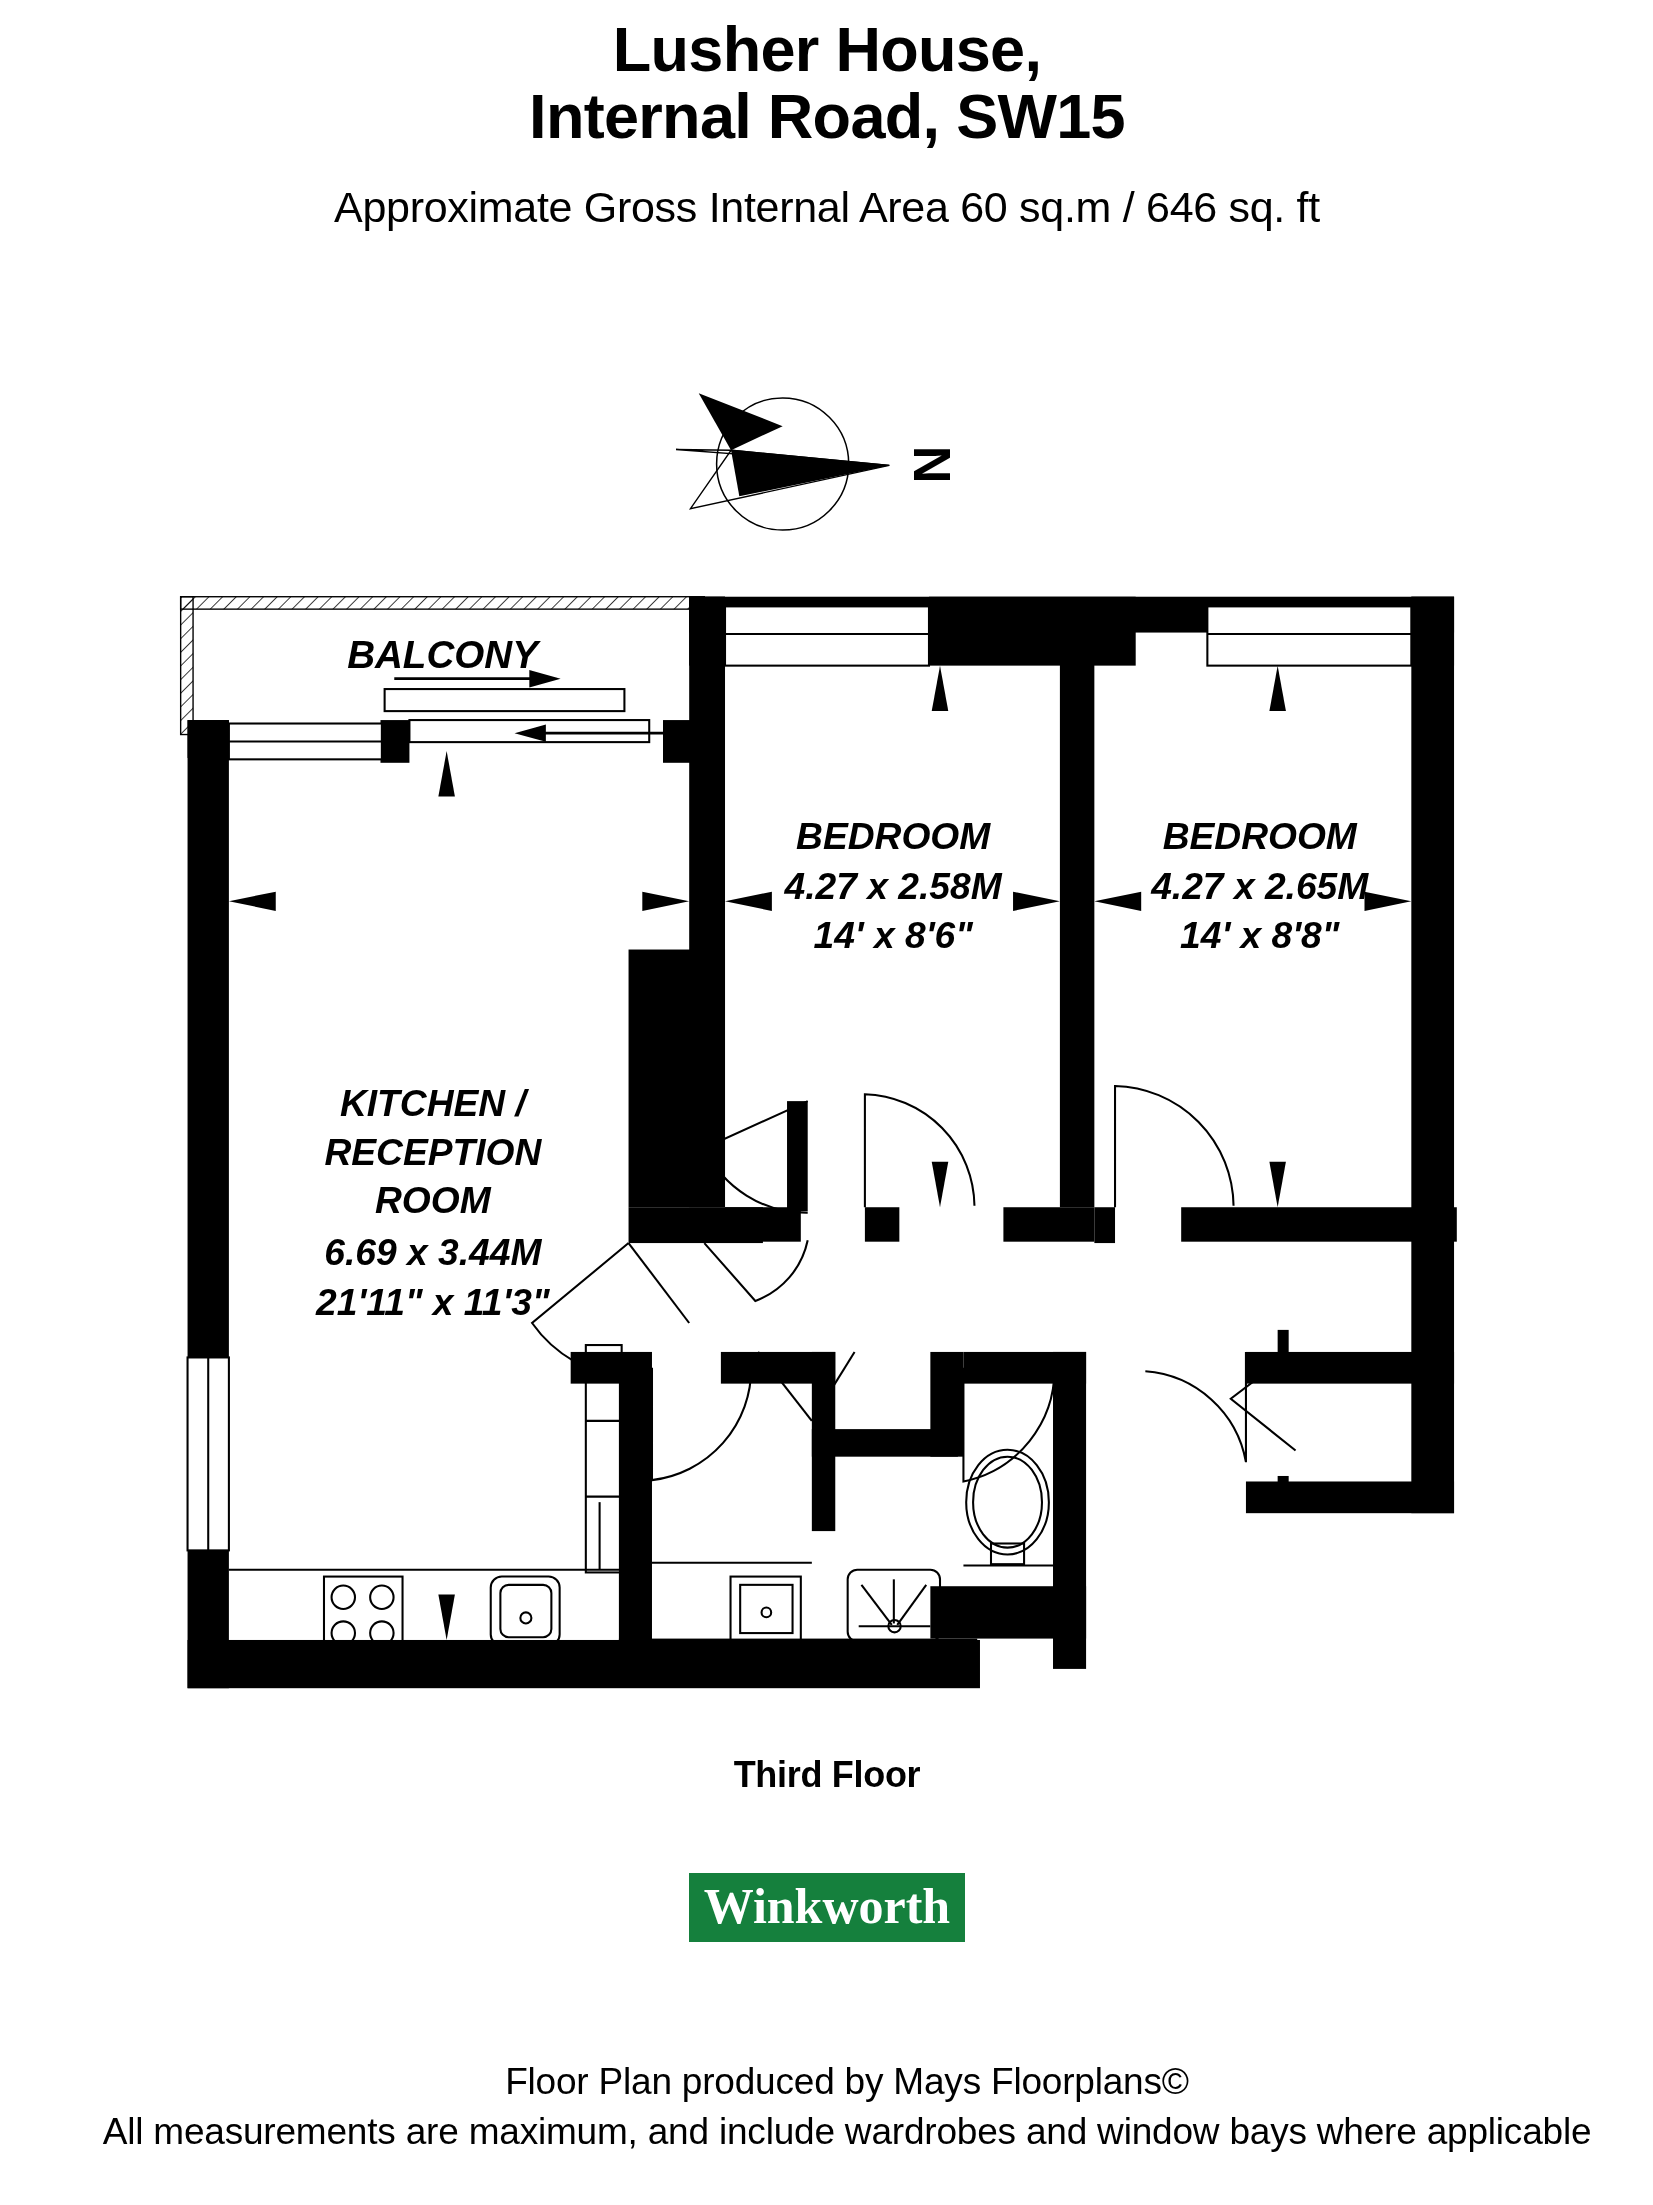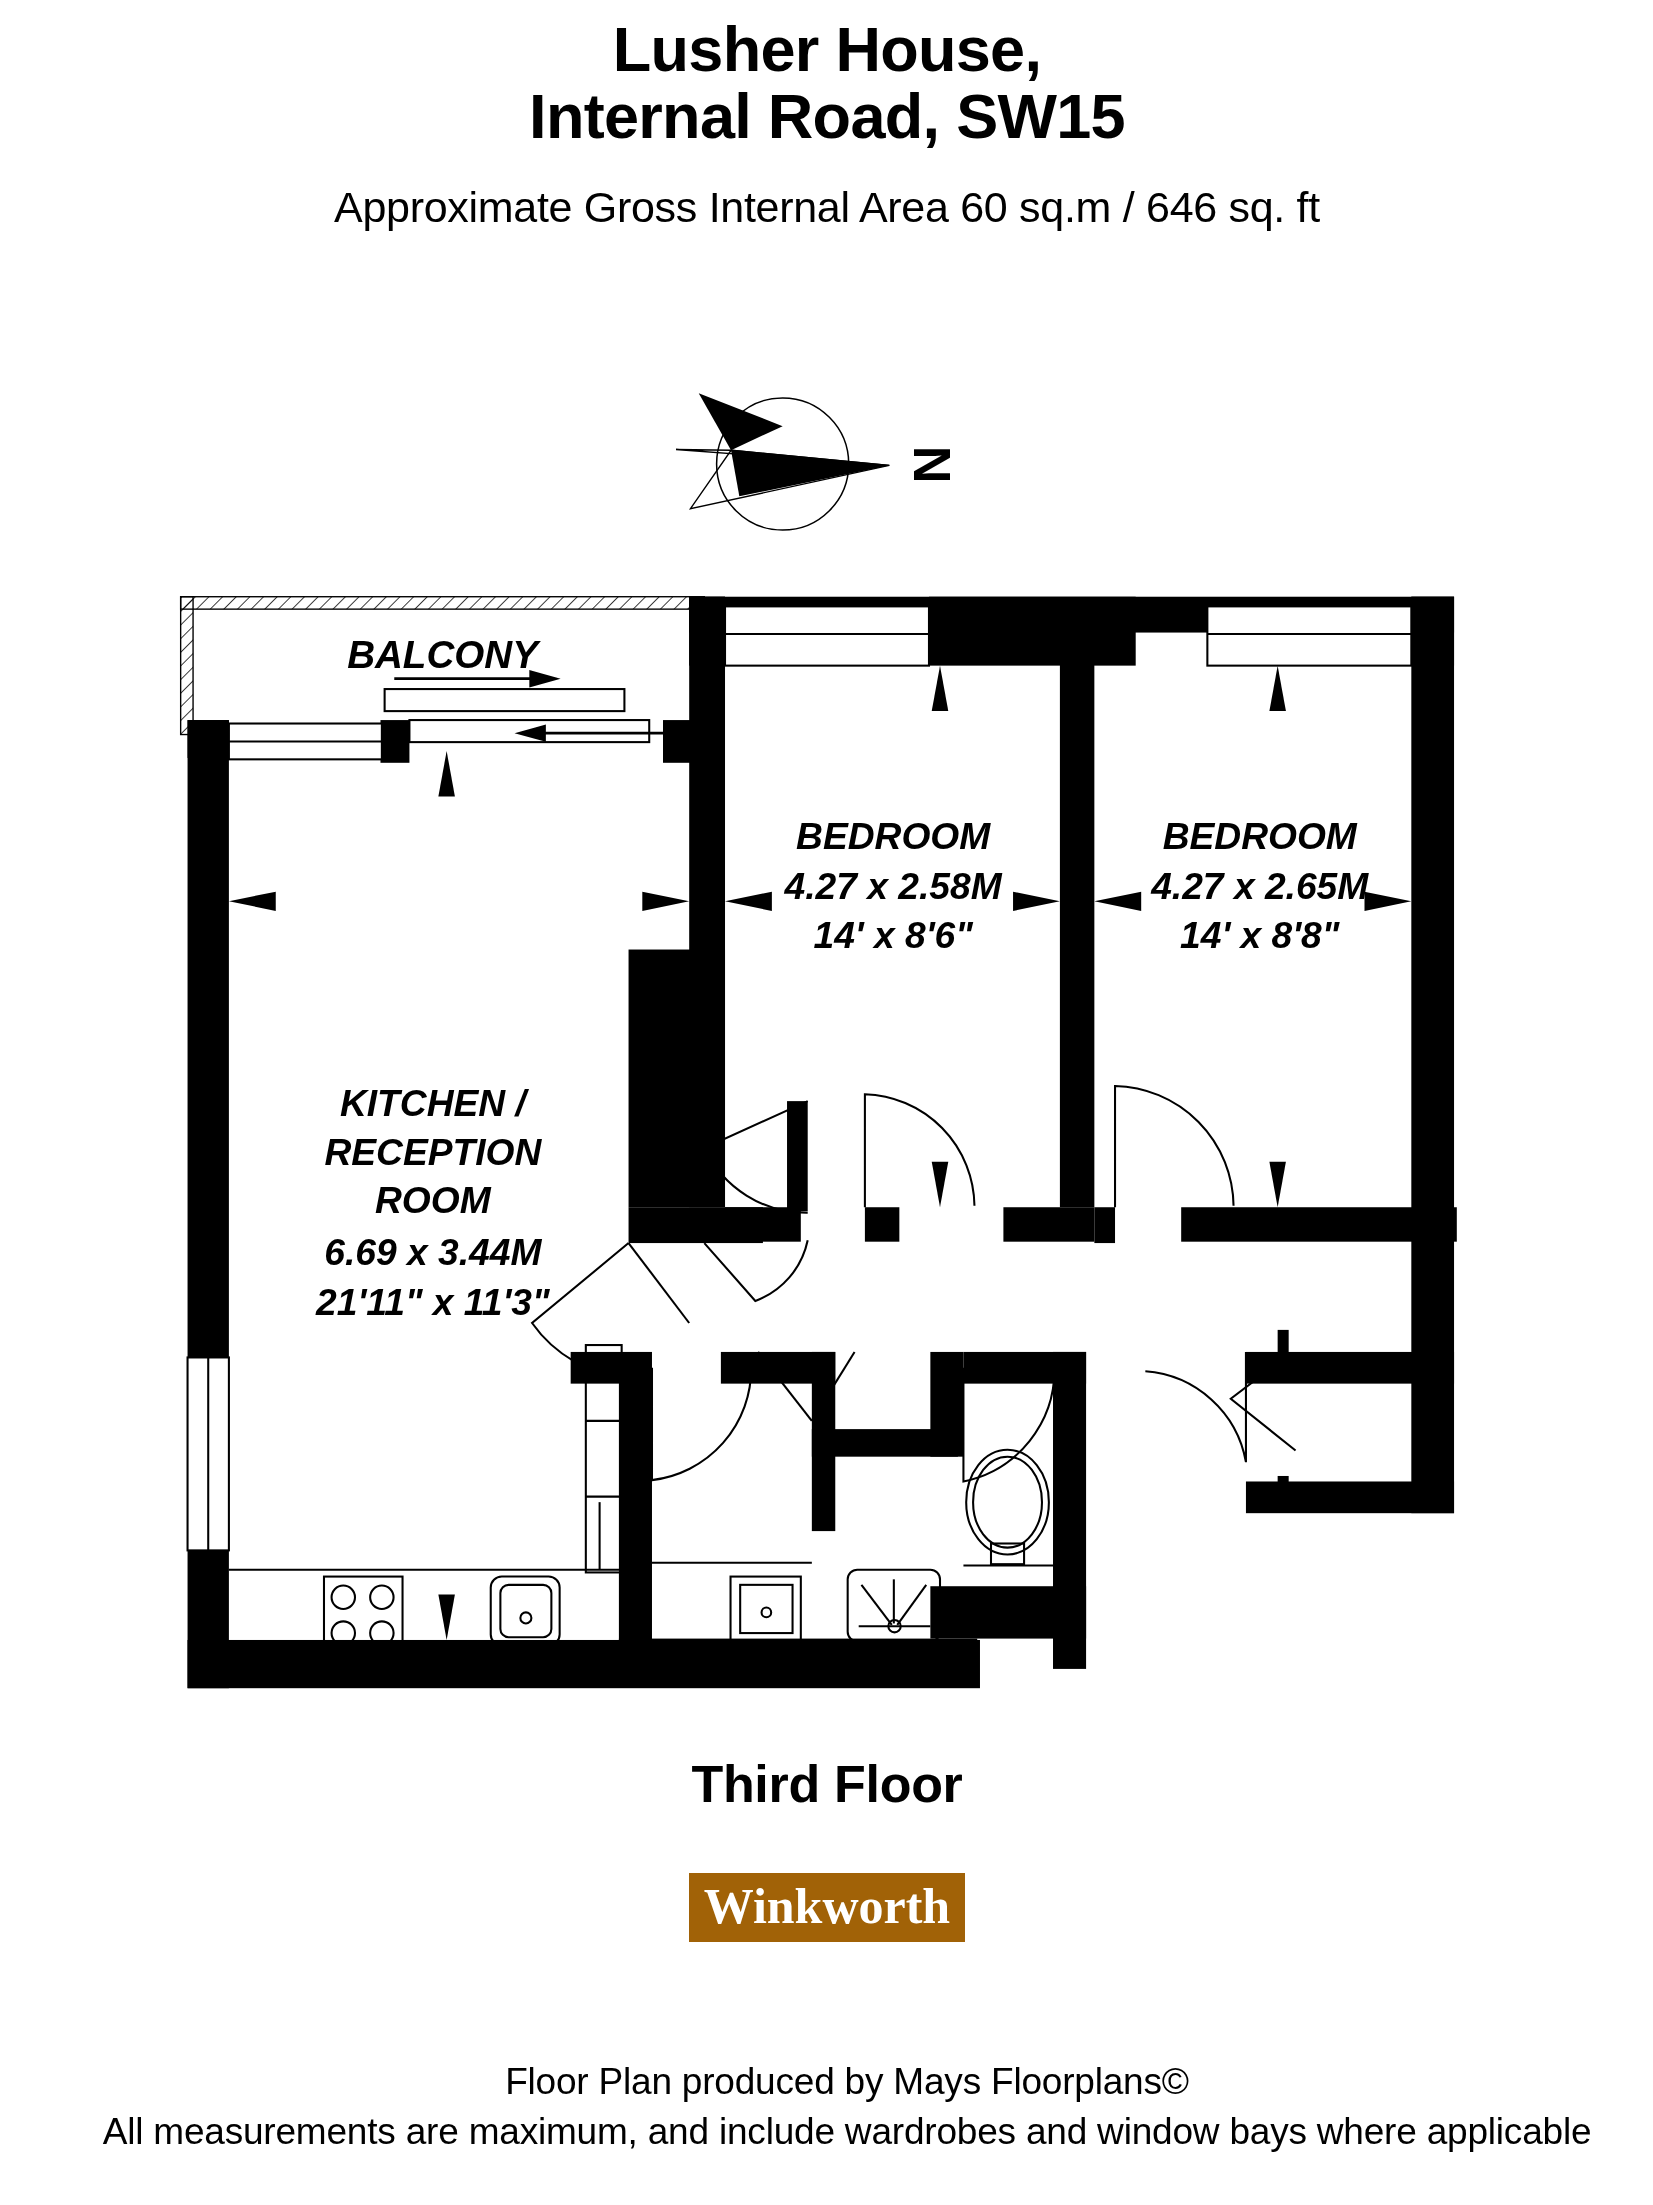--- a/index.html
+++ b/index.html
@@ -57,36 +57,36 @@
   }
   .plan svg { display: block; }
 
   
   .floor-caption {
     position: absolute;
     left: 0;
     top: 1754px;
     width: 1654px;
     text-align: center;
-    font-size: 52px;
+    font-size: 36px;
     font-weight: bold;
     letter-spacing: -0.3px;
   }
 
   
   .logo-block {
     position: absolute;
     left: 0;
     top: 1873px;
     width: 1654px;
     text-align: center;
   }
   .logo-box {
     display: inline-block;
-    background: #a16207;
+    background: #15803d;
     color: #ffffff;
     font-family: "Liberation Serif", serif;
     font-weight: bold;
     font-size: 50px;
     line-height: 1.16;
     padding: 4.1px 15px 6.9px 15px;
     letter-spacing: 0px;
   }
   .logo-phone {
     font-family: "Liberation Serif", serif;

